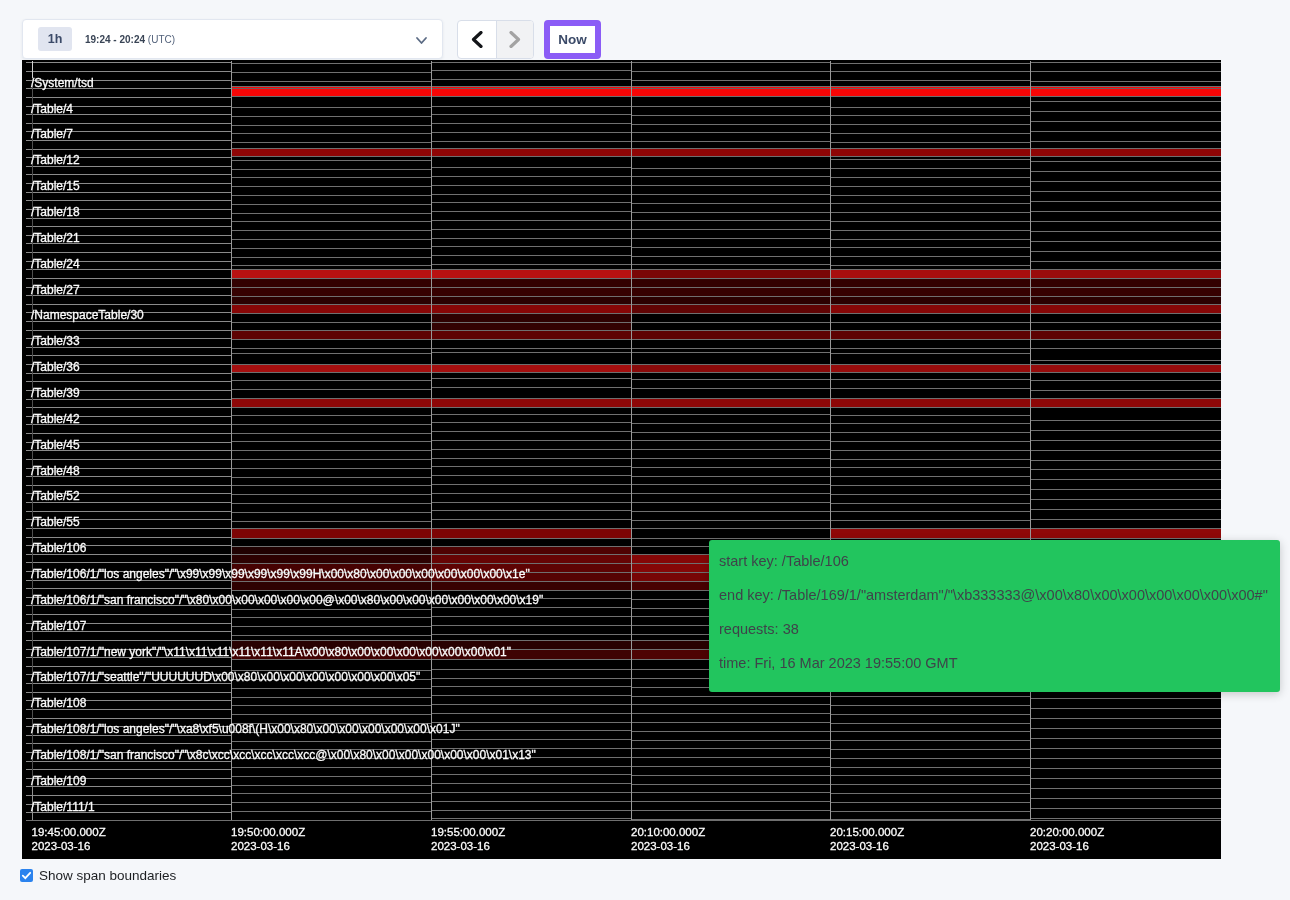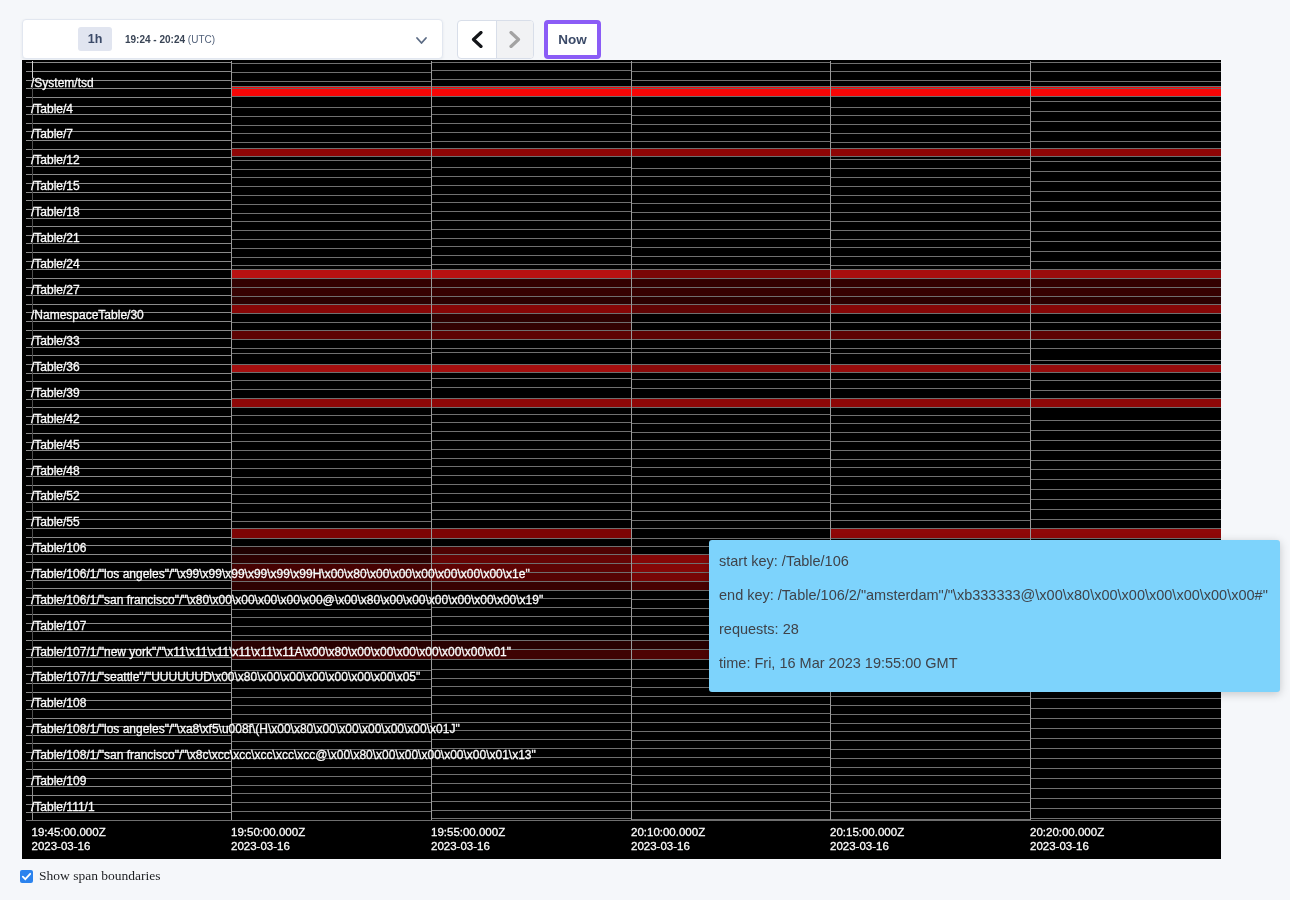--- a/index.html
+++ b/index.html
@@ -1,29 +1,29 @@
 <!DOCTYPE html>
 <html><head><meta charset="utf-8"><title>Key Visualizer</title>
 <style>
 *{margin:0;padding:0;box-sizing:border-box;}
 html,body{width:1290px;height:900px;background:#f5f7fa;font-family:"Liberation Sans",sans-serif;overflow:hidden;}
 .abs{position:absolute;}
-#selector{left:22px;top:19px;width:421px;height:40px;background:#fff;border:1px solid #e2e7f0;border-radius:4px;box-shadow:0 1px 3px rgba(40,60,90,0.08);display:flex;align-items:center;padding-left:40px;}
+#selector{left:22px;top:19px;width:421px;height:40px;background:#fff;border:1px solid #e2e7f0;border-radius:4px;box-shadow:0 1px 3px rgba(40,60,90,0.08);display:flex;align-items:center;}
 #badge{margin-left:15px;width:34px;height:24px;background:#e1e5f0;border-radius:3px;font-weight:bold;font-size:12.5px;color:#3b4a68;display:flex;align-items:center;justify-content:center;}
 #trange{margin-left:13px;font-size:10px;color:#394455;font-weight:bold;}
 #trange span{font-weight:normal;color:#52617a;}
 #chev{position:absolute;right:14px;top:14px;}
 #arrows{left:457px;top:20px;width:77px;height:39px;border:1px solid #d8dee9;border-radius:4px;background:#fff;display:flex;overflow:hidden;}
 #arrows .half{width:50%;display:flex;align-items:center;justify-content:center;}
 #arrows .right{background:#f1f2f4;border-left:1px solid #d8dee9;}
-#nowbtn{left:544px;top:20px;width:57px;height:39px;border:4px solid #8b5cf6;border-radius:4px;background:#fff;color:#3b4a68;font-size:13.5px;font-weight:600;display:flex;align-items:center;justify-content:center;}
+#nowbtn{left:544px;top:20px;width:57px;height:39px;border:6px solid #8b5cf6;border-radius:4px;background:#fff;color:#3b4a68;font-size:13.5px;font-weight:600;display:flex;align-items:center;justify-content:center;}
 #canvas{left:22px;top:60px;width:1199px;height:799px;}
-#tooltip{left:709px;top:540px;width:571px;height:152px;background:#7dd3fc;border-radius:3px;box-shadow:0 2px 10px rgba(0,0,0,0.2);padding:4px 0 0 10px;}
+#tooltip{left:709px;top:540px;width:571px;height:152px;background:#22c55e;border-radius:3px;box-shadow:0 2px 10px rgba(0,0,0,0.2);padding:4px 0 0 10px;}
 #tooltip div{height:34px;line-height:34px;font-size:14.5px;color:#3f434a;white-space:nowrap;}
-#cbrow{left:20px;top:868px;display:flex;align-items:center;font-family:Liberation Serif, serif;}
+#cbrow{left:20px;top:868px;display:flex;align-items:center;}
 #cblabel{font-size:13.5px;color:#1c1e21;}
 </style></head>
 <body>
 <div class="abs" id="selector">
   <div id="badge">1h</div>
   <div id="trange">19:24 - 20:24 <span>(UTC)</span></div>
   <svg id="chev" width="13" height="13" viewBox="0 0 13 13" fill="none">
       <path d="M2 4 L6.5 9 L11 4" stroke="#5b6b84" stroke-width="1.8" stroke-linecap="round" stroke-linejoin="round"></path>
     </svg>
 </div>
@@ -538,22 +538,22 @@
 <text x="609.0" y="776.0" font-size="11.5" fill="#ffffff" fill-opacity="0.999" stroke="#ffffff" stroke-width="0.3">20:10:00.000Z</text>
 <text x="609.0" y="790.0" font-size="11.5" fill="#ffffff" fill-opacity="0.999" stroke="#ffffff" stroke-width="0.3">2023-03-16</text>
 <text x="808.0" y="776.0" font-size="11.5" fill="#ffffff" fill-opacity="0.999" stroke="#ffffff" stroke-width="0.3">20:15:00.000Z</text>
 <text x="808.0" y="790.0" font-size="11.5" fill="#ffffff" fill-opacity="0.999" stroke="#ffffff" stroke-width="0.3">2023-03-16</text>
 <text x="1008.0" y="776.0" font-size="11.5" fill="#ffffff" fill-opacity="0.999" stroke="#ffffff" stroke-width="0.3">20:20:00.000Z</text>
 <text x="1008.0" y="790.0" font-size="11.5" fill="#ffffff" fill-opacity="0.999" stroke="#ffffff" stroke-width="0.3">2023-03-16</text>
 </g>
 </svg>
 <div class="abs" id="tooltip">
   <div>start key: /Table/106</div>
-  <div>end key: /Table/106/2/"amsterdam"/"\xb333333@\x00\x80\x00\x00\x00\x00\x00\x00#"</div>
-  <div>requests: 28</div>
+  <div>end key: /Table/169/1/"amsterdam"/"\xb333333@\x00\x80\x00\x00\x00\x00\x00\x00#"</div>
+  <div>requests: 38</div>
   <div>time: Fri, 16 Mar 2023 19:55:00 GMT</div>
 </div>
 <div class="abs" id="cbrow">
   <svg width="13" height="13" viewBox="0 0 13 13">
       <rect width="13" height="13" rx="2" fill="#2b83ee"></rect>
       <path d="M2.8 6.7 L5.3 9.2 L10.2 3.8" stroke="#fff" stroke-width="1.8" fill="none" stroke-linecap="round"></path>
     </svg>
   <div id="cblabel" style="margin-left:6px">Show span boundaries</div>
 </div>
 </body></html>

